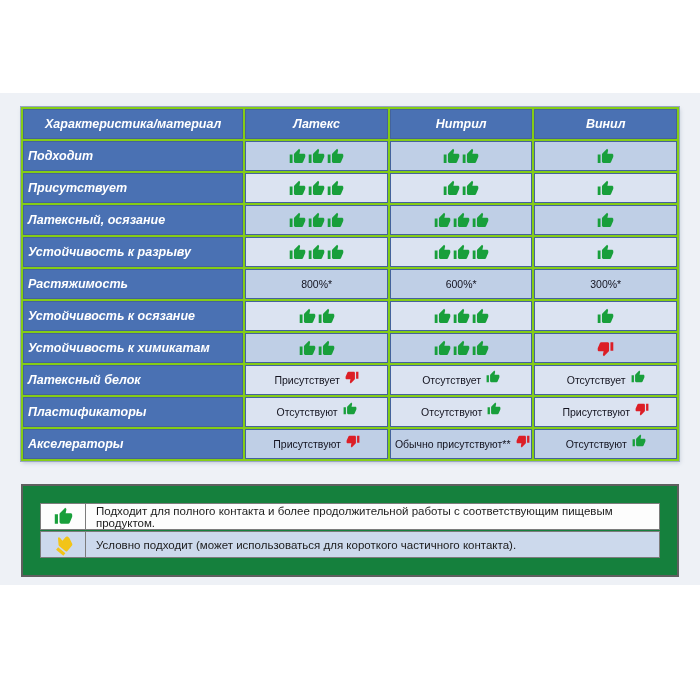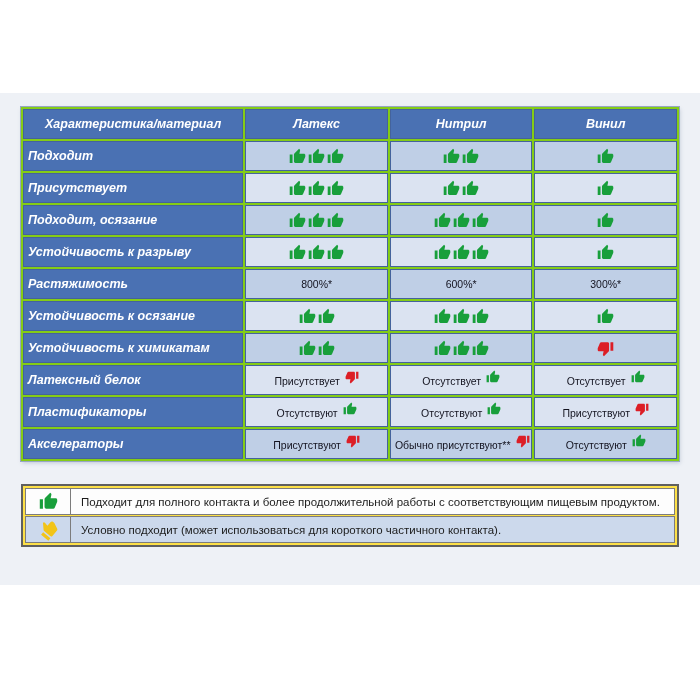--- a/index.html
+++ b/index.html
@@ -30,27 +30,27 @@
   }
   td.lab{
     background:#4a71b3;color:#ffffff;
     font-style:italic;font-weight:bold;font-size:12.5px;
     text-align:left;padding-left:9px;
   }
   td.cell{text-align:center;vertical-align:middle;font-size:10.5px;color:#13131f;}
   td.shade-dark{background:#bfcfe6;}
   td.shade-light{background:#dbe3f1;}
   .thumbrow{display:flex;justify-content:center;align-items:center;gap:2px;}
-  .txticon{display:inline-flex;align-items:flex-end;justify-content:center;gap:5px;}
+  .txticon{display:inline-flex;align-items:center;justify-content:center;gap:5px;}
   .txticon svg{position:relative;top:-3px;}
   svg.thumb{display:block;}
   
   .legend{
     position:absolute;left:21px;top:391px;width:658px;
-    background:#fde047;border:2px solid #5f5f5f;padding:1px;box-sizing:border-box;
+    background:#15803d;border:2px solid #5f5f5f;padding:16px;box-sizing:border-box;
   }
   .lrow{
     display:flex;align-items:stretch;border:1px solid #7c7c7c;
     margin:1px;height:25px;background:#fdfdfd;
   }
   .lrow.alt{background:#ccd9ec;text-align:center;}
   .licon{
     flex:0 0 44px;border-right:1px solid #7c7c7c;
     display:flex;align-items:center;justify-content:center;
   }
@@ -140,21 +140,21 @@
           </td>
           <td class="cell shade-light">
             <div class="thumbrow">
               <svg class="thumb" width="17" height="17" viewBox="0 0 24 24" style="transform: rotate(0deg);">
                 <path d="M1 21h4V9H1v12zm22-11c0-1.1-.9-2-2-2h-6.31l.95-4.57.03-.32c0-.41-.17-.79-.44-1.06L14.17 1 7.59 7.59C7.22 7.95 7 8.45 7 9v10c0 1.1.9 2 2 2h9c.83 0 1.54-.5 1.84-1.22l3.02-7.05c.09-.23.14-.47.14-.73v-2z" fill="#189f3b"></path>
               </svg>
             </div>
           </td>
         </tr>
         <tr>
-          <td class="lab">Подходит, осязание</td>
+          <td class="lab">Латексный, осязание</td>
           <td class="cell shade-dark">
             <div class="thumbrow">
               <svg class="thumb" width="17" height="17" viewBox="0 0 24 24" style="transform: rotate(0deg);">
                 <path d="M1 21h4V9H1v12zm22-11c0-1.1-.9-2-2-2h-6.31l.95-4.57.03-.32c0-.41-.17-.79-.44-1.06L14.17 1 7.59 7.59C7.22 7.95 7 8.45 7 9v10c0 1.1.9 2 2 2h9c.83 0 1.54-.5 1.84-1.22l3.02-7.05c.09-.23.14-.47.14-.73v-2z" fill="#189f3b"></path>
               </svg>
               <svg class="thumb" width="17" height="17" viewBox="0 0 24 24" style="transform: rotate(0deg);">
                 <path d="M1 21h4V9H1v12zm22-11c0-1.1-.9-2-2-2h-6.31l.95-4.57.03-.32c0-.41-.17-.79-.44-1.06L14.17 1 7.59 7.59C7.22 7.95 7 8.45 7 9v10c0 1.1.9 2 2 2h9c.83 0 1.54-.5 1.84-1.22l3.02-7.05c.09-.23.14-.47.14-.73v-2z" fill="#189f3b"></path>
               </svg>
               <svg class="thumb" width="17" height="17" viewBox="0 0 24 24" style="transform: rotate(0deg);">
                 <path d="M1 21h4V9H1v12zm22-11c0-1.1-.9-2-2-2h-6.31l.95-4.57.03-.32c0-.41-.17-.79-.44-1.06L14.17 1 7.59 7.59C7.22 7.95 7 8.45 7 9v10c0 1.1.9 2 2 2h9c.83 0 1.54-.5 1.84-1.22l3.02-7.05c.09-.23.14-.47.14-.73v-2z" fill="#189f3b"></path>

